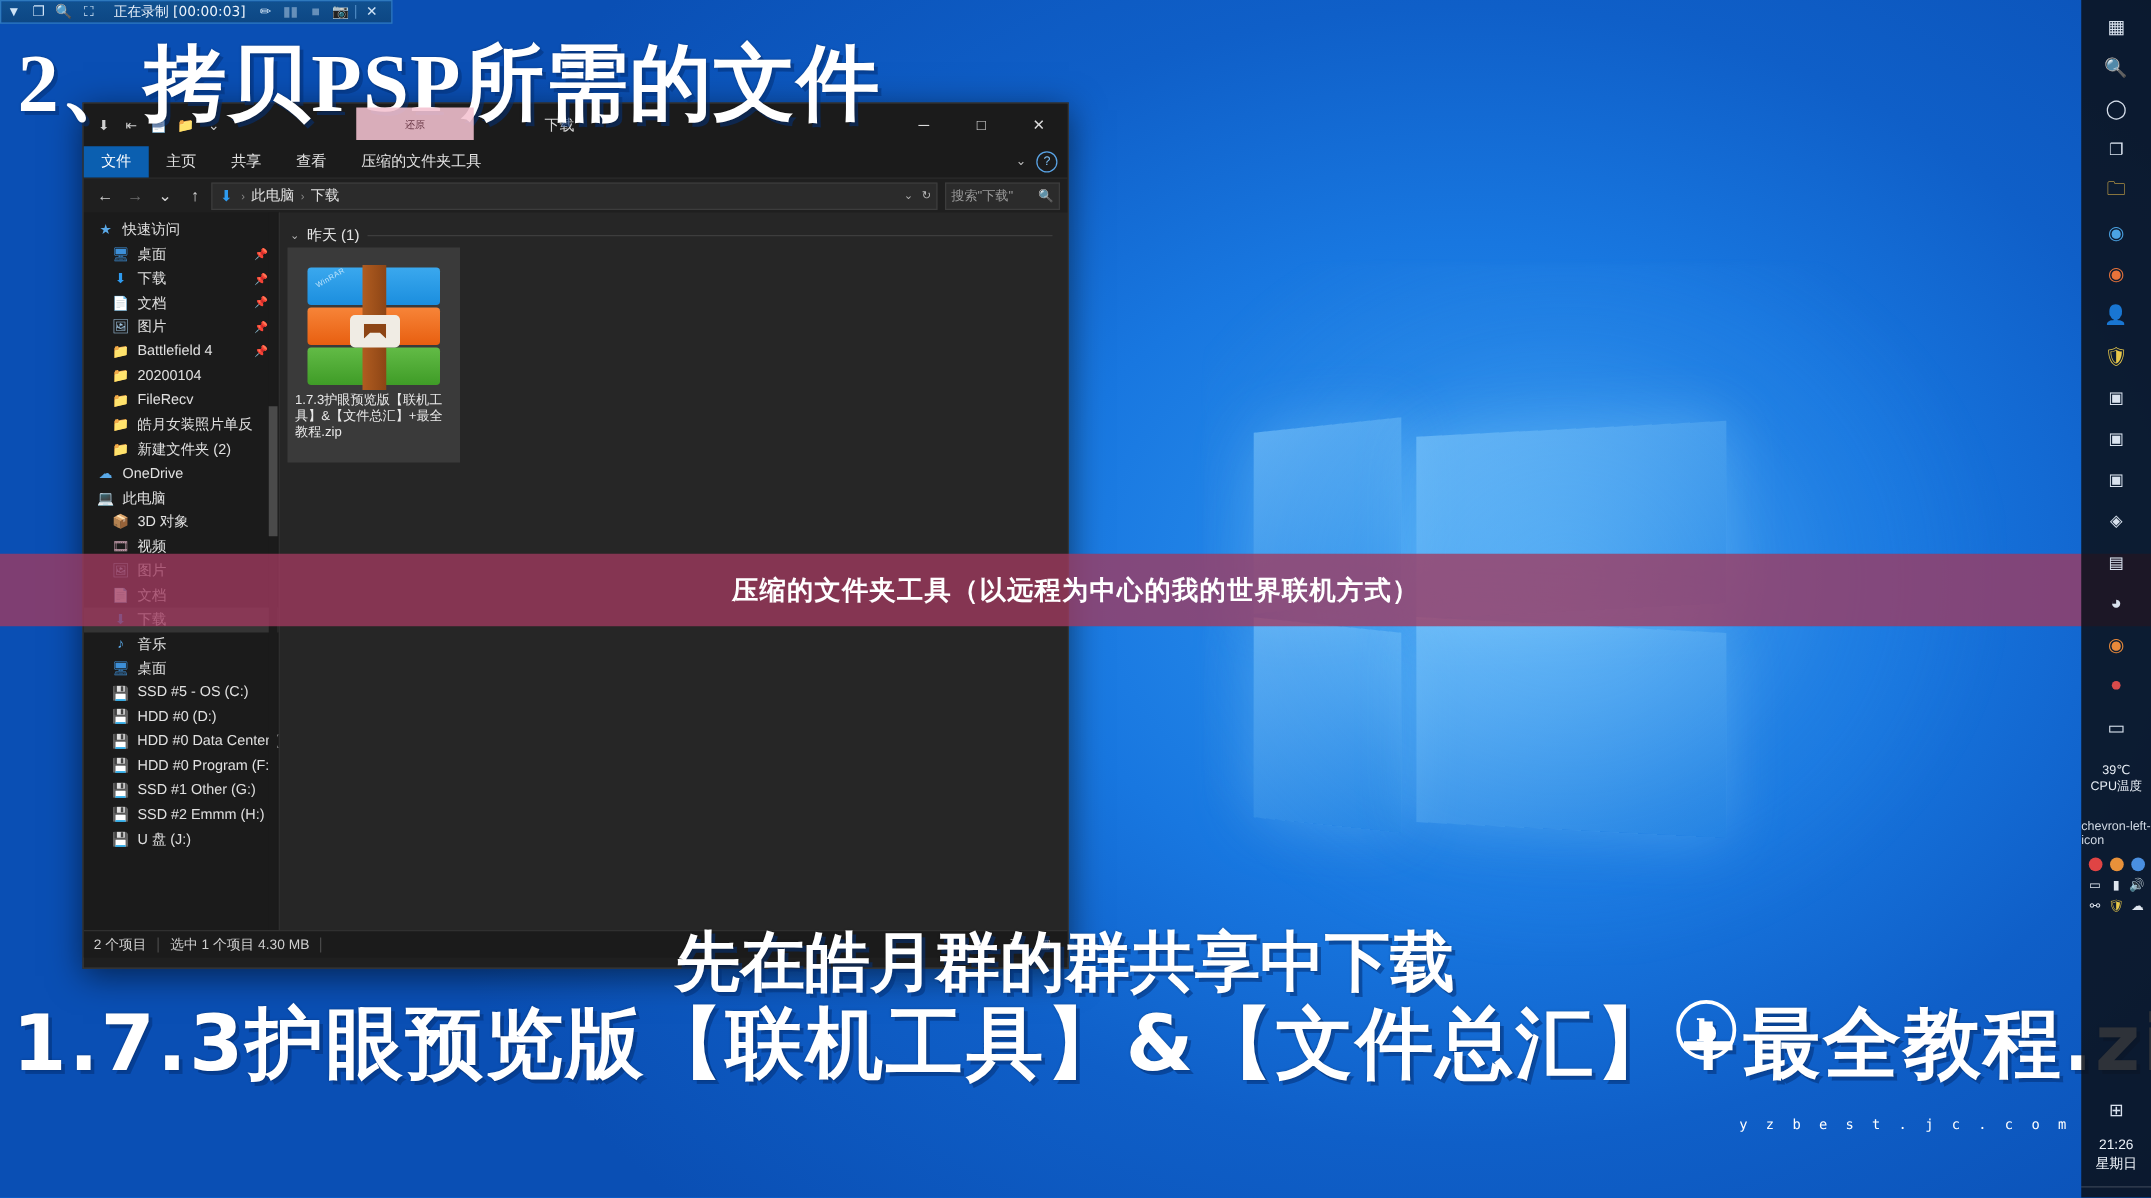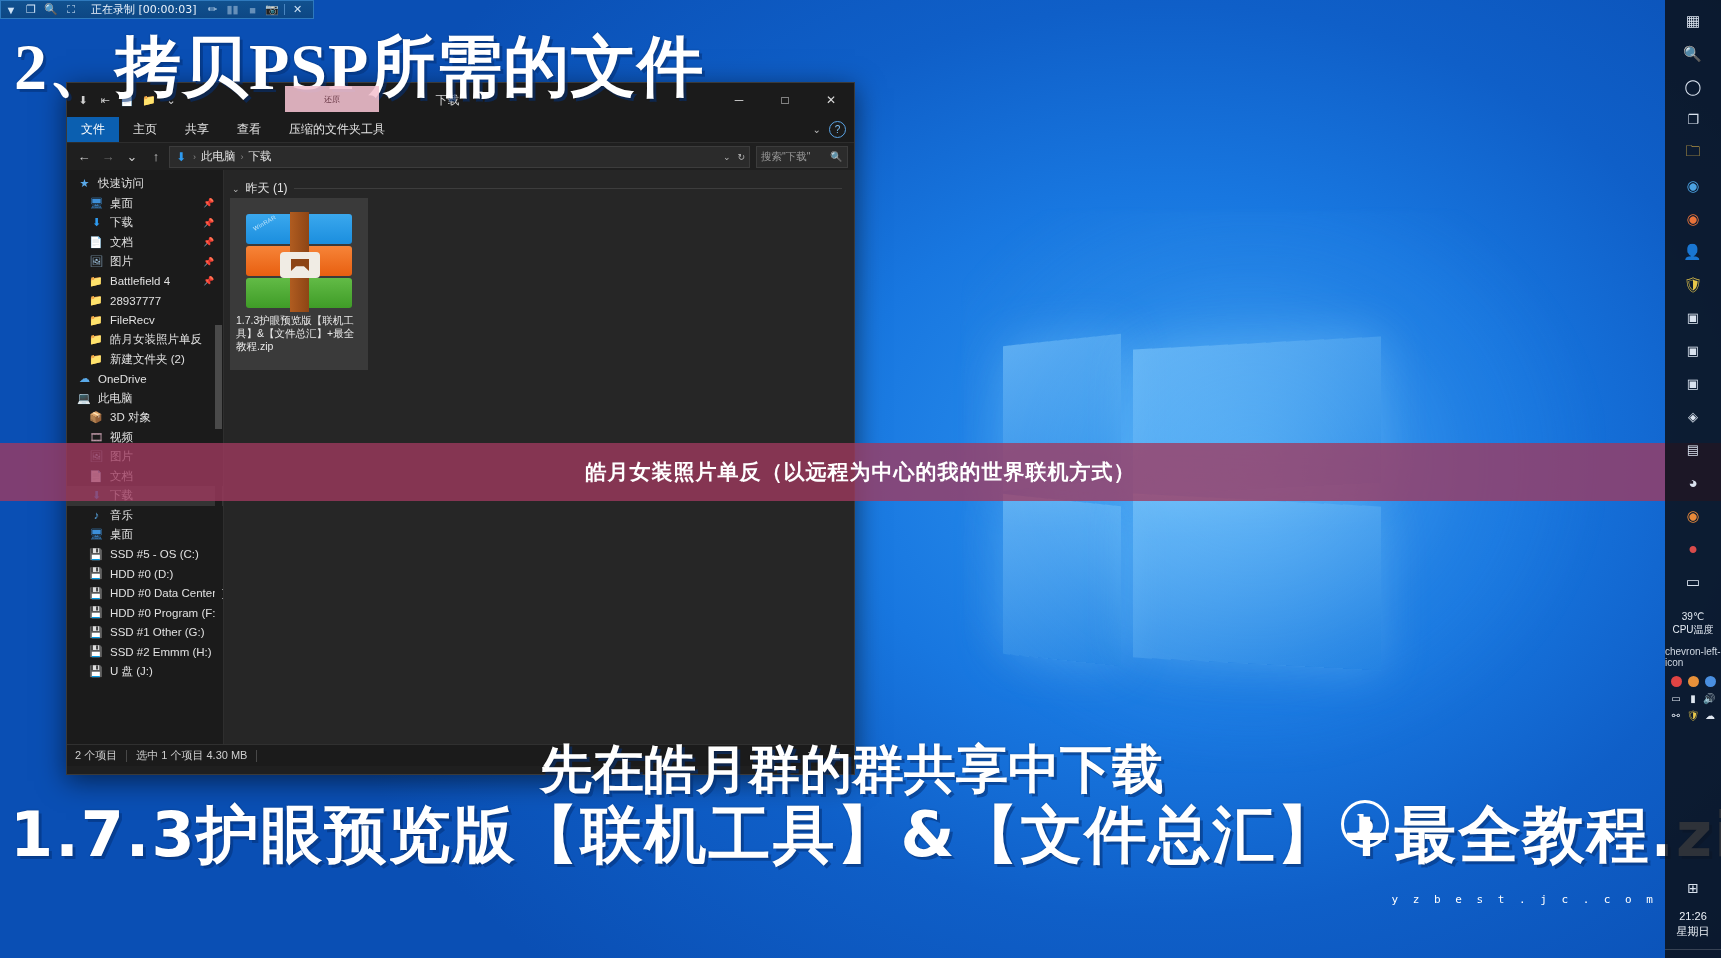--- a/index.html
+++ b/index.html
@@ -149,21 +149,21 @@
   
   #taskbar{
     position:absolute;right:0;top:0;width:56px;height:958px;
     background:rgba(12,16,24,.86);z-index:50;
     display:flex;flex-direction:column;align-items:center;padding-top:4px;
   }
   .tb{width:46px;height:33px;display:flex;align-items:center;justify-content:center;
       color:#d9e2ee;font-size:15px;cursor:pointer;}
   .tb.sq{font-size:13px;}
   #tb-temp{margin-top:12px;text-align:center;color:#e6ecf4;font-size:10px;line-height:13px;cursor:default;}
-  #tb-chev{color:#cfd7e2;font-size:10px;margin:10px 0 6px;cursor:pointer;}
+  #tb-chev{color:#cfd7e2;font-size:10px;margin:20px 0 6px;cursor:pointer;}
   #tray{display:flex;flex-wrap:wrap;width:52px;justify-content:center;gap:3px;}
   .tray-ic{width:14px;height:14px;display:flex;align-items:center;justify-content:center;
            font-size:10px;color:#dfe6ef;cursor:pointer;}
   .dot{width:11px;height:11px;border-radius:50%;}
   #tb-grid{margin-top:auto;margin-bottom:6px;width:46px;height:30px;
            display:flex;align-items:center;justify-content:center;color:#d9e2ee;font-size:14px;cursor:pointer;}
   #clock{width:56px;text-align:center;color:#eef3f9;font-size:11px;line-height:15px;
          margin-bottom:10px;cursor:pointer;}
   #showdesk{width:56px;height:12px;border-top:1px solid rgba(255,255,255,.18);cursor:pointer;}
 
@@ -283,21 +283,21 @@
             <span>图片</span>
             <span class="pin">📌</span>
           </div>
           <div class="sb ind">
             <span class="ic" style="color: rgb(232, 196, 115);">📁</span>
             <span>Battlefield 4</span>
             <span class="pin">📌</span>
           </div>
           <div class="sb ind">
             <span class="ic" style="color: rgb(232, 196, 115);">📁</span>
-            <span>28937777</span>
+            <span>20200104</span>
           </div>
           <div class="sb ind">
             <span class="ic" style="color: rgb(232, 196, 115);">📁</span>
             <span>FileRecv</span>
           </div>
           <div class="sb ind">
             <span class="ic" style="color: rgb(232, 196, 115);">📁</span>
             <span>皓月女装照片单反</span>
           </div>
           <div class="sb ind">
@@ -406,21 +406,21 @@
     </span>
   </div>
 </div>
 
 <div id="pinktip">还原</div>
 
 <div class="bigtext" id="big2">先在皓月群的群共享中下载</div>
 <div class="bigtext" id="big3">1.7.3护眼预览版【联机工具】&amp;【文件总汇】+最全教程.zip  文件</div>
 
 <div id="banner">
-  <span>皓月女装照片单反（以远程为中心的我的世界联机方式）</span>
+  <span>压缩的文件夹工具（以远程为中心的我的世界联机方式）</span>
 </div>
 
 <div id="taskbar">
   <div class="tb">▦</div>
   <div class="tb">🔍</div>
   <div class="tb">◯</div>
   <div class="tb sq">❐</div>
   <div class="tb" style="color:#f0c04a;">🗀</div>
   <div class="tb" style="color:#4ba3e3;">◉</div>
   <div class="tb" style="color:#e8733a;">◉</div>

